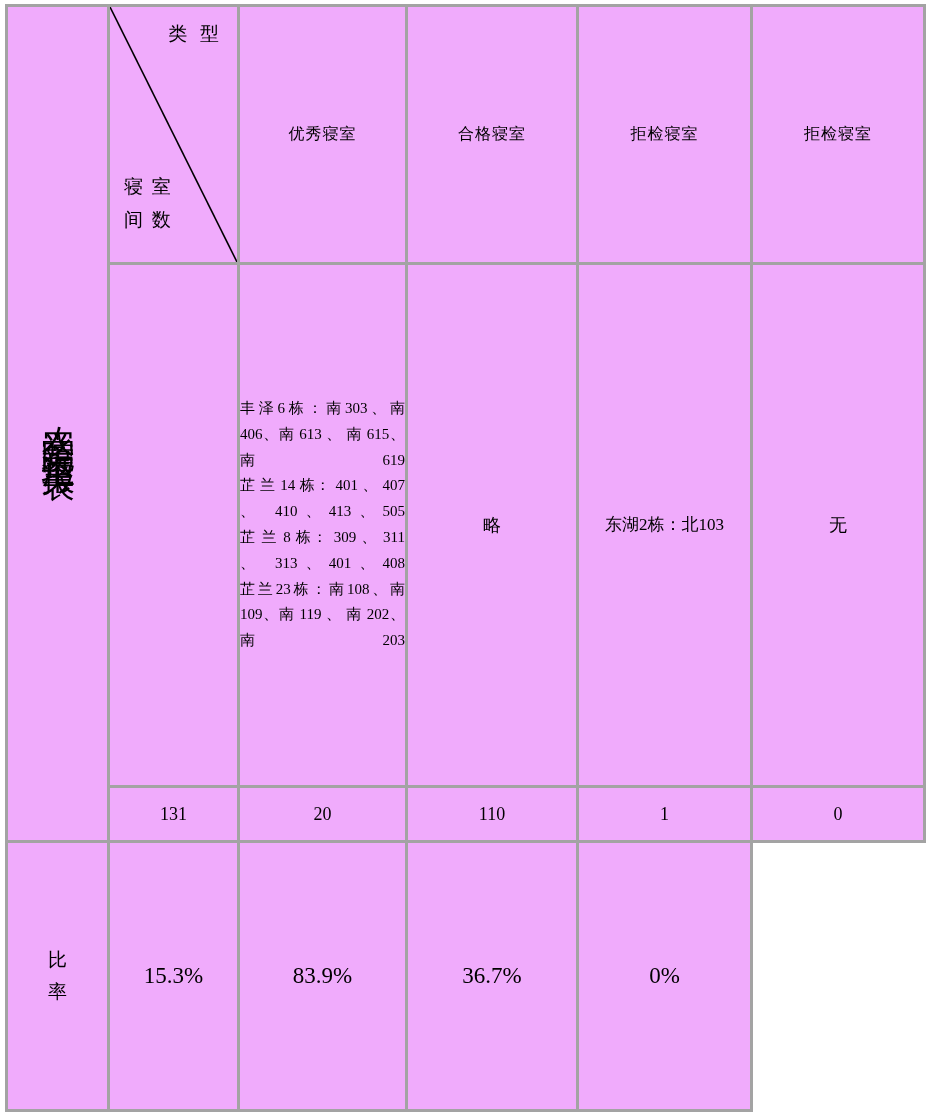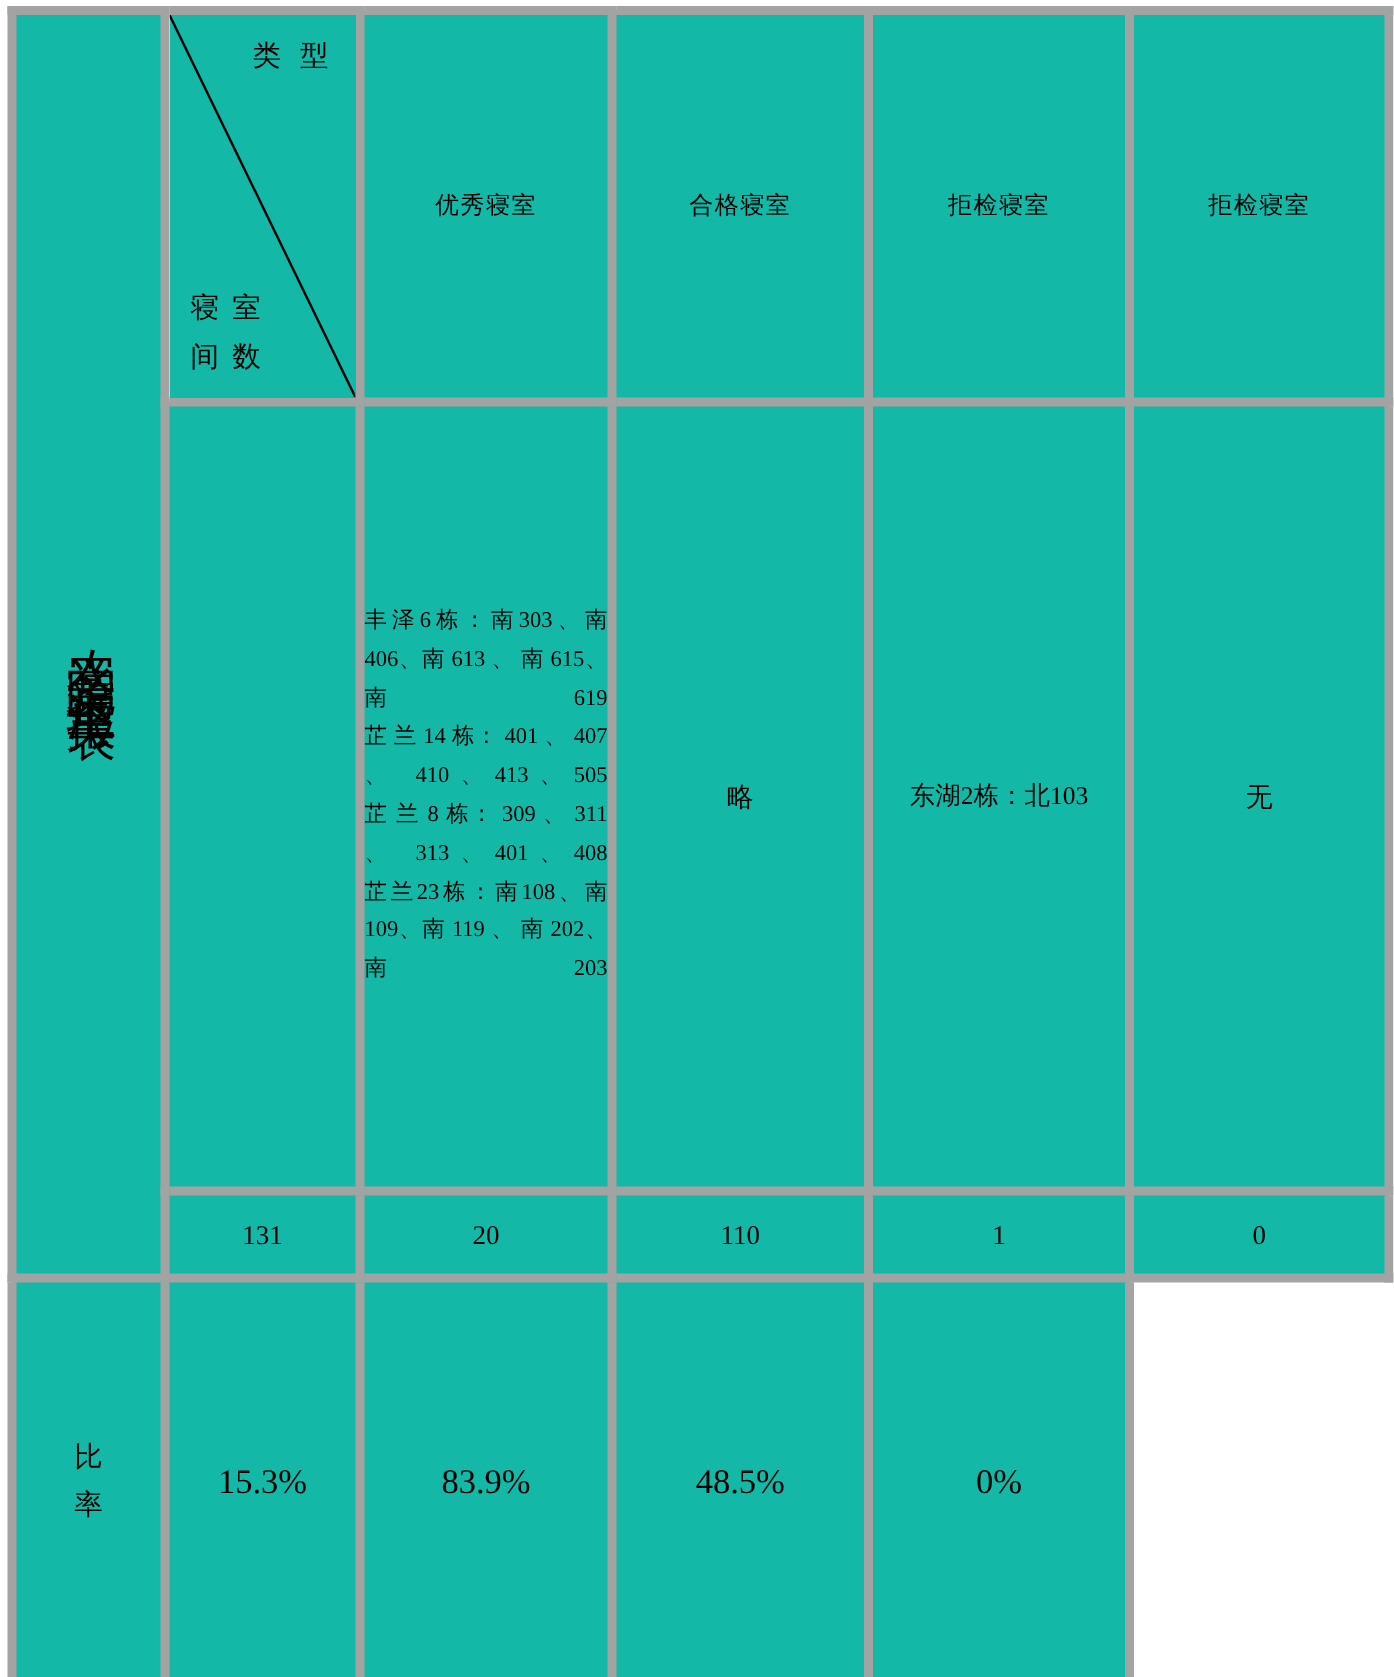--- a/index.html
+++ b/index.html
@@ -20,24 +20,24 @@
     height: 1118px;
     box-sizing: border-box;
   }
   table.report {
     border-collapse: collapse;
     width: 918px;
     margin: 4px 0 0 5px;
     table-layout: fixed;
   }
   table.report td {
-    border: 6px solid #a3a3a3;
+    border: 3px solid #a3a3a3;
     vertical-align: middle;
     padding: 0;
-    background: #14b8a6;
+    background: #f0abfc;
   }
 
   
   col.c-title { width: 102px; }
   col.c-count { width: 130px; }
   col.c-good  { width: 168px; }
   col.c-pass  { width: 171px; }
   col.c-fail  { width: 174px; }
   col.c-ref   { width: 173px; }
 
@@ -77,21 +77,21 @@
   .diag-cell .lbl-type {
     position: absolute;
     top: 14px;
     right: 14px;
     font-size: 19px;
     letter-spacing: 4px;
   }
   .diag-cell .lbl-rooms {
     position: absolute;
     left: 14px;
-    bottom: 10px;
+    bottom: 26px;
     font-size: 19px;
     line-height: 1.75;
     text-align: right;
     letter-spacing: 2px;
   }
 
   .col-head {
     text-align: center;
     font-size: 16px;
     letter-spacing: 1px;
@@ -198,18 +198,18 @@
 
       <tr class="row-ratio">
         <td class="ratio-label">
           <span class="ratio-stack">
             <span>比</span><br>
             <span>率</span>
           </span>
         </td>
         <td>15.3%</td>
         <td>83.9%</td>
-        <td>48.5%</td>
+        <td>36.7%</td>
         <td>0%</td>
       </tr>
     </tbody>
   </table>
 </div>
 
 </body></html>

